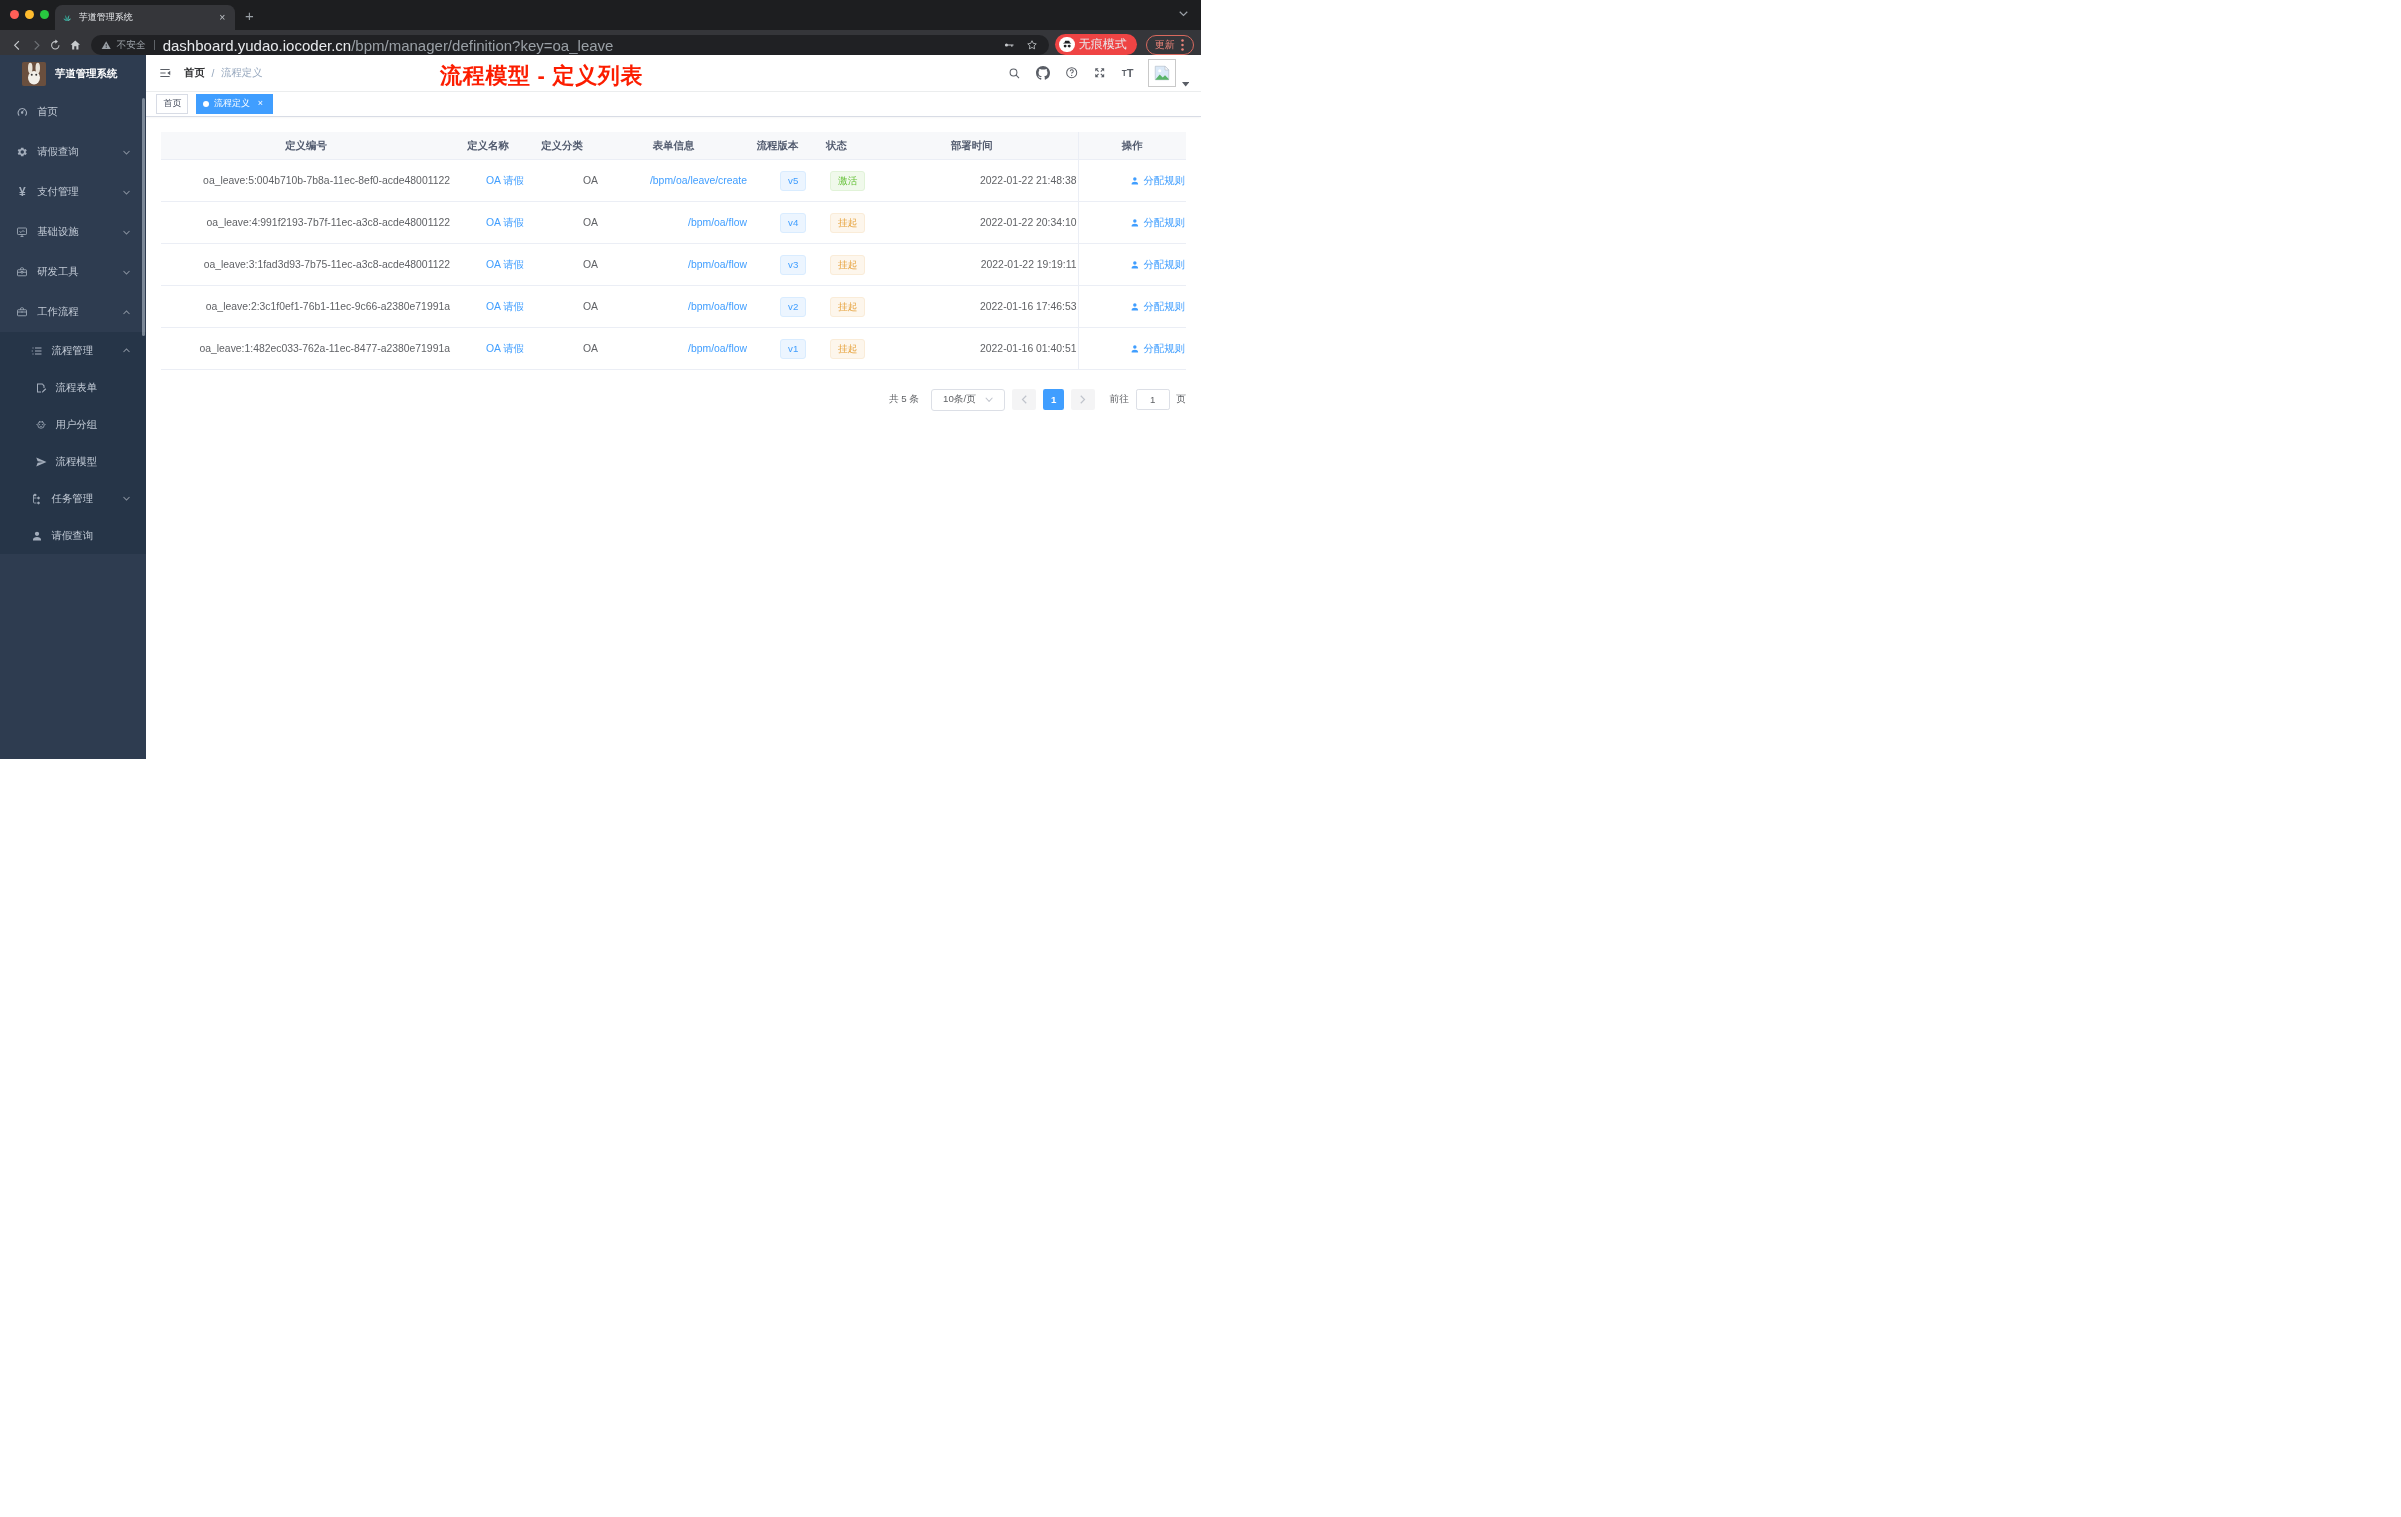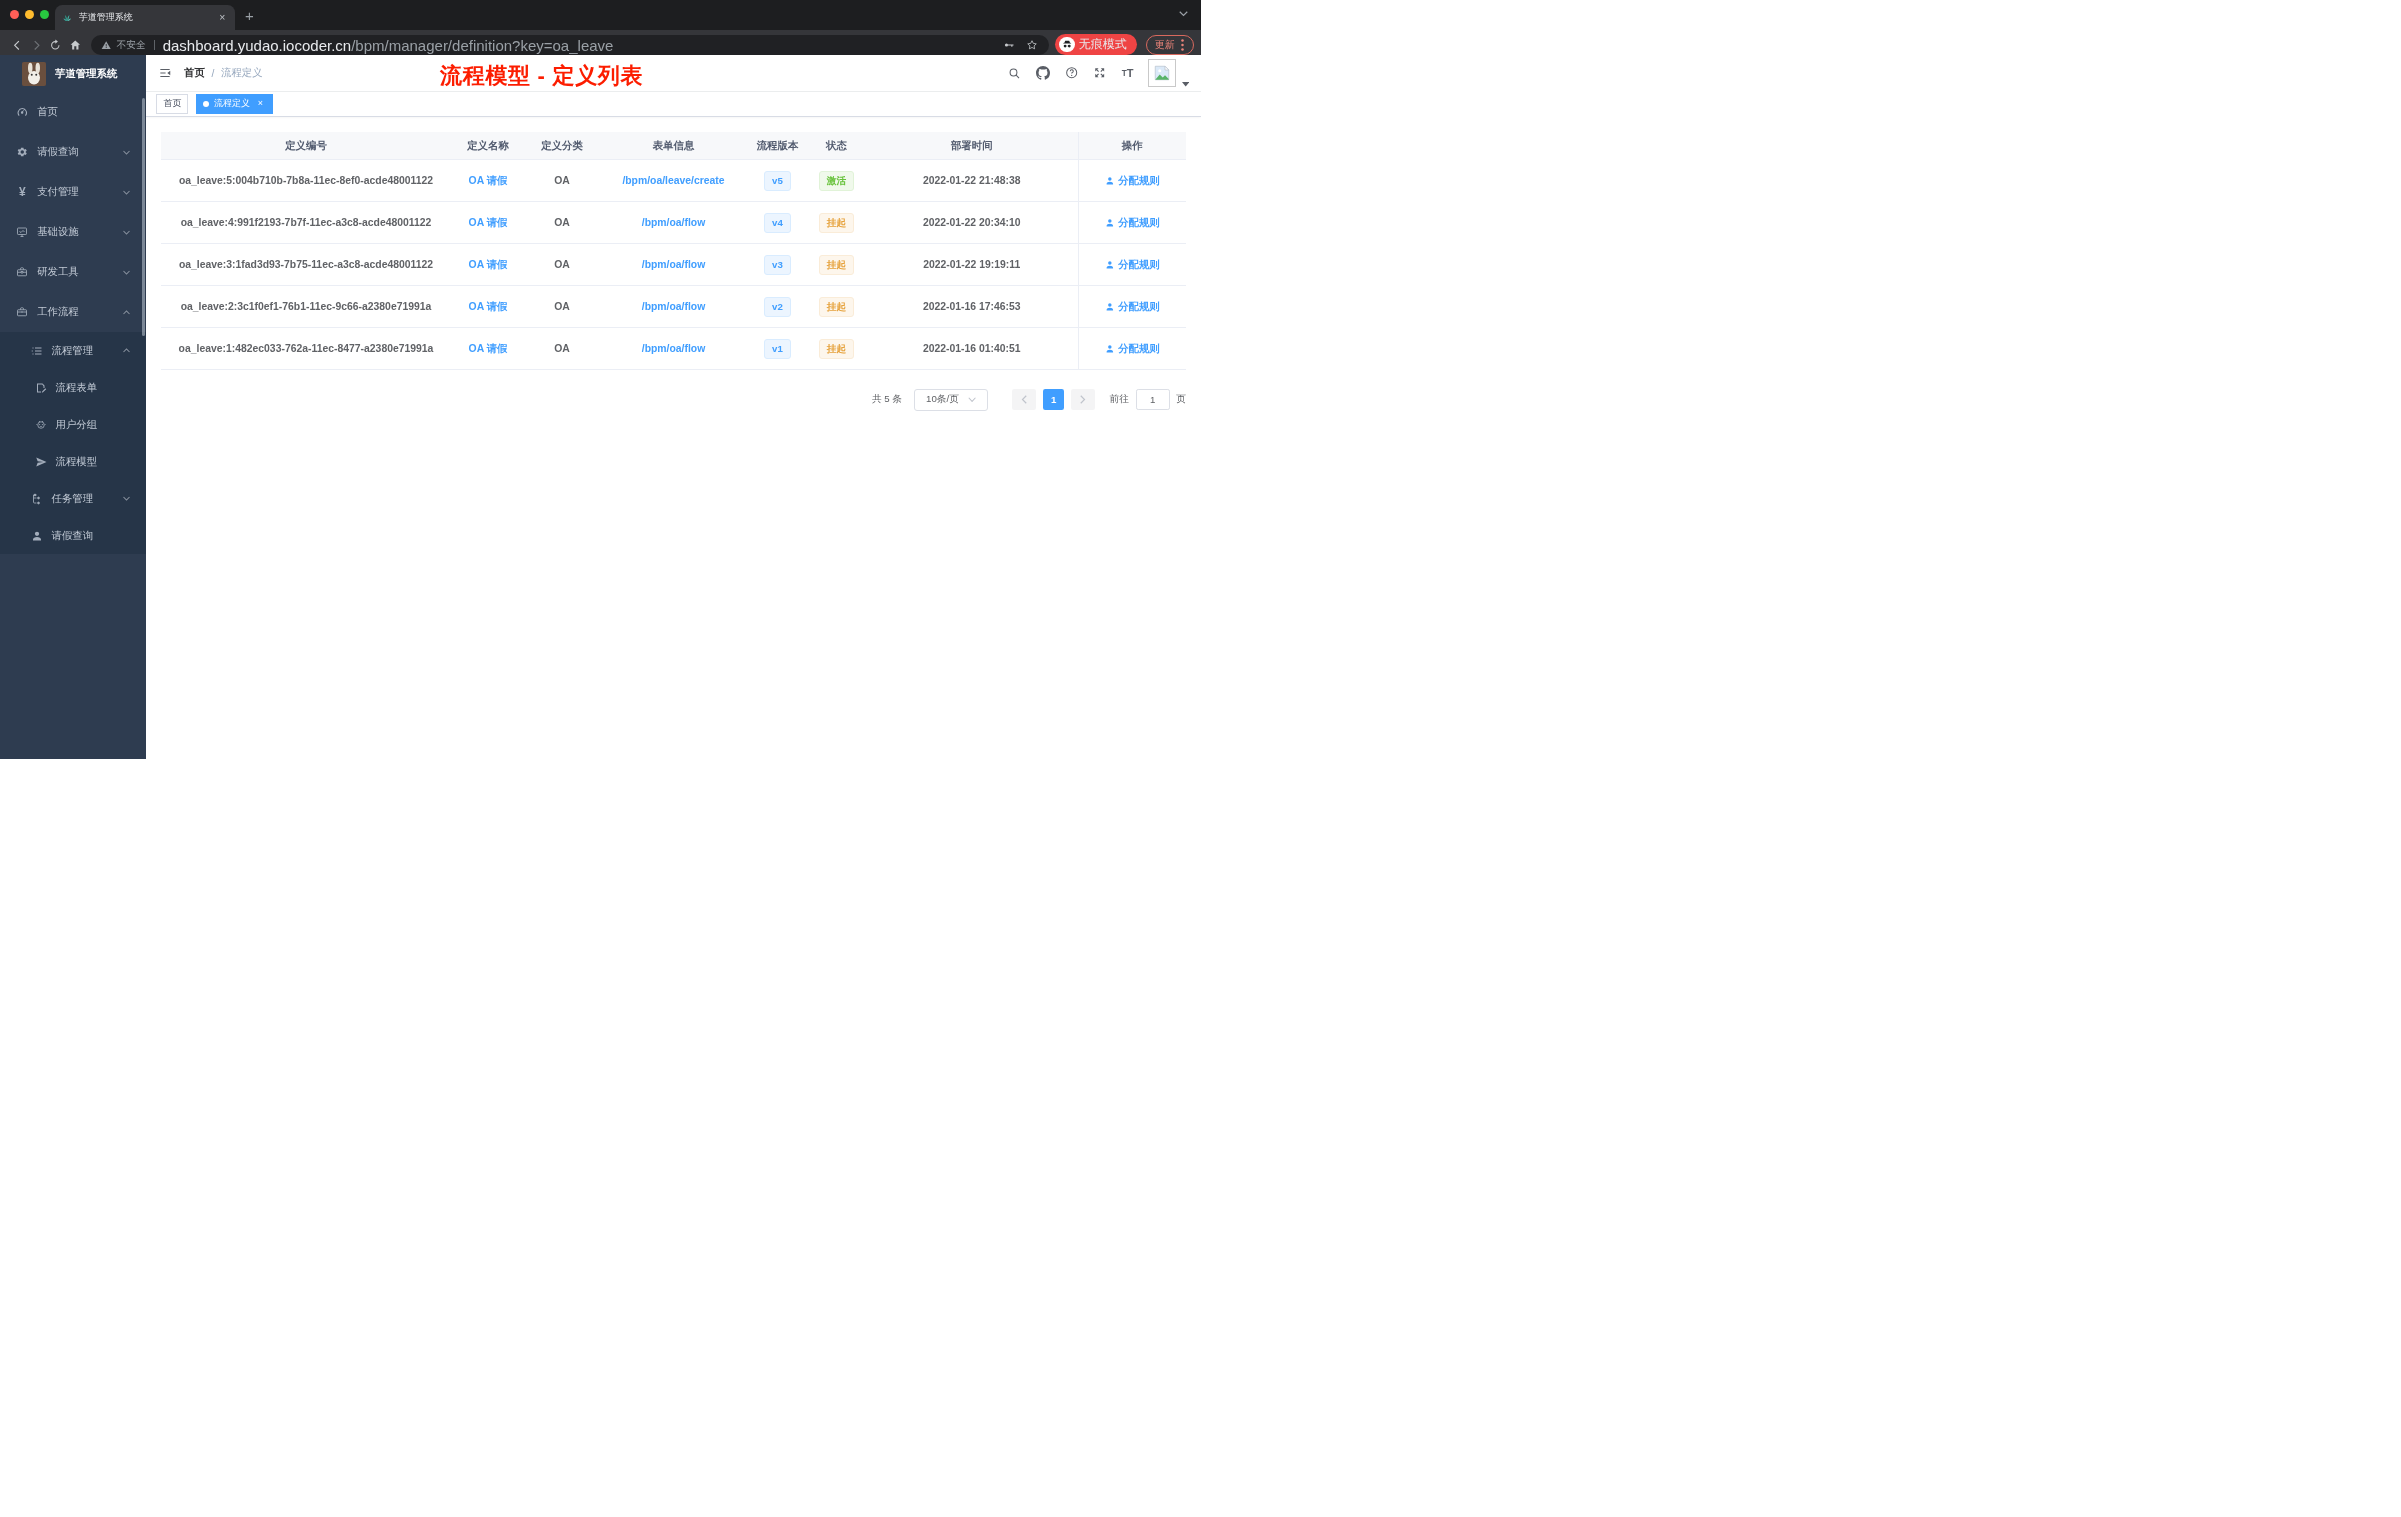--- a/index.html
+++ b/index.html
@@ -65,32 +65,32 @@
 
   .tagsbar{height:25px;background:#fff;border-bottom:0.7px solid #d8dce5;box-shadow:0 0.7px 2.2px 0 rgba(0,0,0,.06);display:flex;align-items:center;padding-left:10.4px;gap:7.4px;}
   .tag{height:19.3px;display:inline-flex;align-items:center;padding:0 6px;font-size:9px;border:0.7px solid #d8dce5;background:#fff;color:#495060;cursor:pointer;white-space:nowrap;}
   .tag.active{background:#409eff;border-color:#409eff;color:#fff;}
   .tag-dot{width:6px;height:6px;border-radius:50%;background:#fff;margin-right:5.2px;}
   .tag-close{margin-left:5.2px;font-size:9px;width:10.4px;height:10.4px;line-height:9.7px;text-align:center;border-radius:50%;}
 
   .content{padding:15px;}
   table{width:100%;border-collapse:collapse;table-layout:fixed;}
   thead th{height:27.5px;background:#f7f8fa;color:#515a6e;font-size:10.4px;font-weight:bold;text-align:center;border-bottom:0.7px solid #ebeef5;}
-  tbody td{height:42px;text-align:center;font-size:10.4px;color:#606266;border-bottom:0.7px solid #ebeef5;white-space:nowrap;overflow:hidden;font-weight:bold;}
+  tbody td{height:42px;text-align:right;font-size:10.4px;color:#606266;border-bottom:0.7px solid #ebeef5;white-space:nowrap;overflow:hidden;}
   th.op,td.op{border-left:0.7px solid #ebeef5;}
   .lnk{color:#409eff;text-decoration:none;cursor:pointer;}
   .op-link{display:inline-flex;align-items:center;gap:3.7px;font-size:10.4px;}
   .el-tag{display:inline-block;height:20px;line-height:18.6px;padding:0 6.7px;border-radius:3px;font-size:9.7px;border:0.7px solid;}
   .el-tag.blue{background:#ecf5ff;border-color:#d9ecff;color:#409eff;}
   .el-tag.success{background:#f0f9eb;border-color:#e1f3d8;color:#67c23a;}
   .el-tag.warning{background:#fdf6ec;border-color:#faecd8;color:#e6a23c;}
 
   .pagination{margin-top:18.6px;display:flex;align-items:center;justify-content:flex-end;font-size:9.7px;color:#606266;}
   .pg-total{margin-right:12px;}
-  .pg-size{width:74px;height:22px;border:0.7px solid #dcdfe6;border-radius:3px;display:flex;align-items:center;justify-content:center;gap:9px;color:#606266;margin-right:20px;background:#fff;cursor:pointer;}
+  .pg-size{width:74px;height:22px;border:0.7px solid #dcdfe6;border-radius:3px;display:flex;align-items:center;justify-content:center;gap:9px;color:#606266;margin-right:3px;background:#fff;cursor:pointer;}
   .pg-btn{width:24px;height:21px;background:#f4f4f5;border:none;border-radius:2.2px;color:#c0c4cc;display:flex;align-items:center;justify-content:center;margin:0 3.7px;cursor:pointer;}
   .pg-num{width:21px;height:21px;border:none;border-radius:2.2px;margin:0 3.7px;font-size:9.7px;display:flex;align-items:center;justify-content:center;cursor:pointer;}
   .pg-num.active{background:#409eff;color:#fff;font-weight:bold;}
   .pg-goto-label{margin-left:10.4px;margin-right:6.7px;}
   .pg-goto{width:34px;height:21px;border:0.7px solid #dcdfe6;border-radius:2.2px;text-align:center;font-size:9.7px;color:#606266;outline:none;}
   .pg-unit{margin-left:6.7px;}
 </style>
 </head>
 <body>
 

